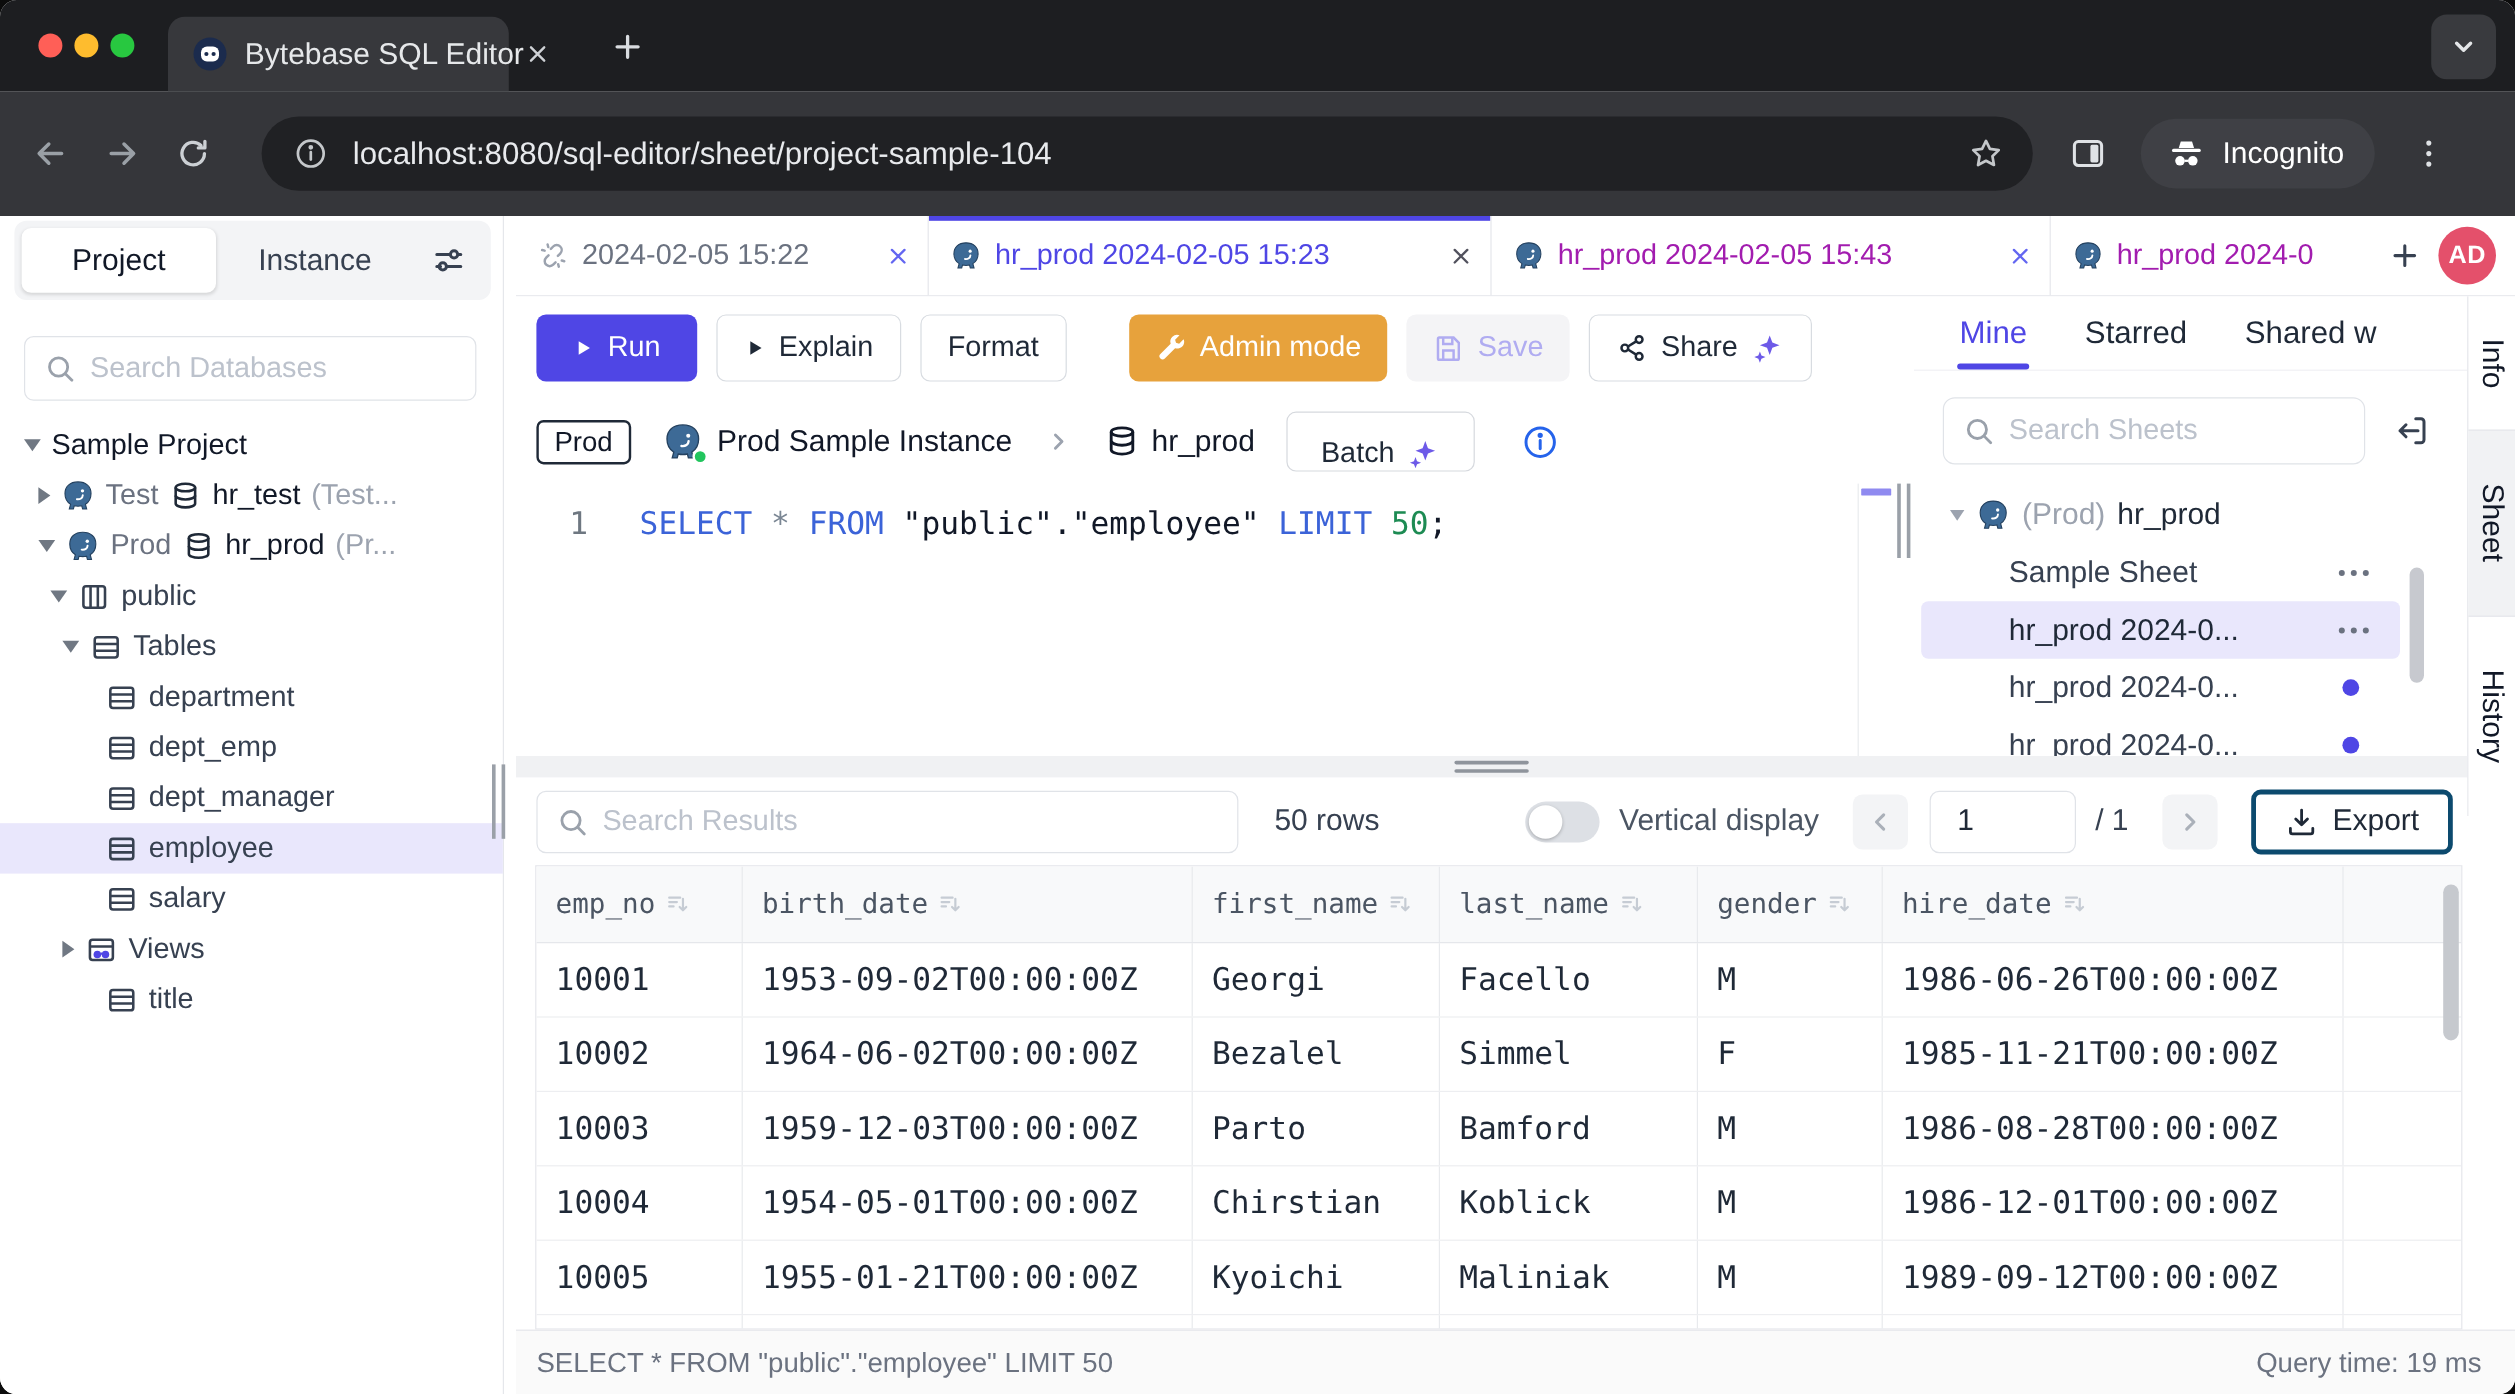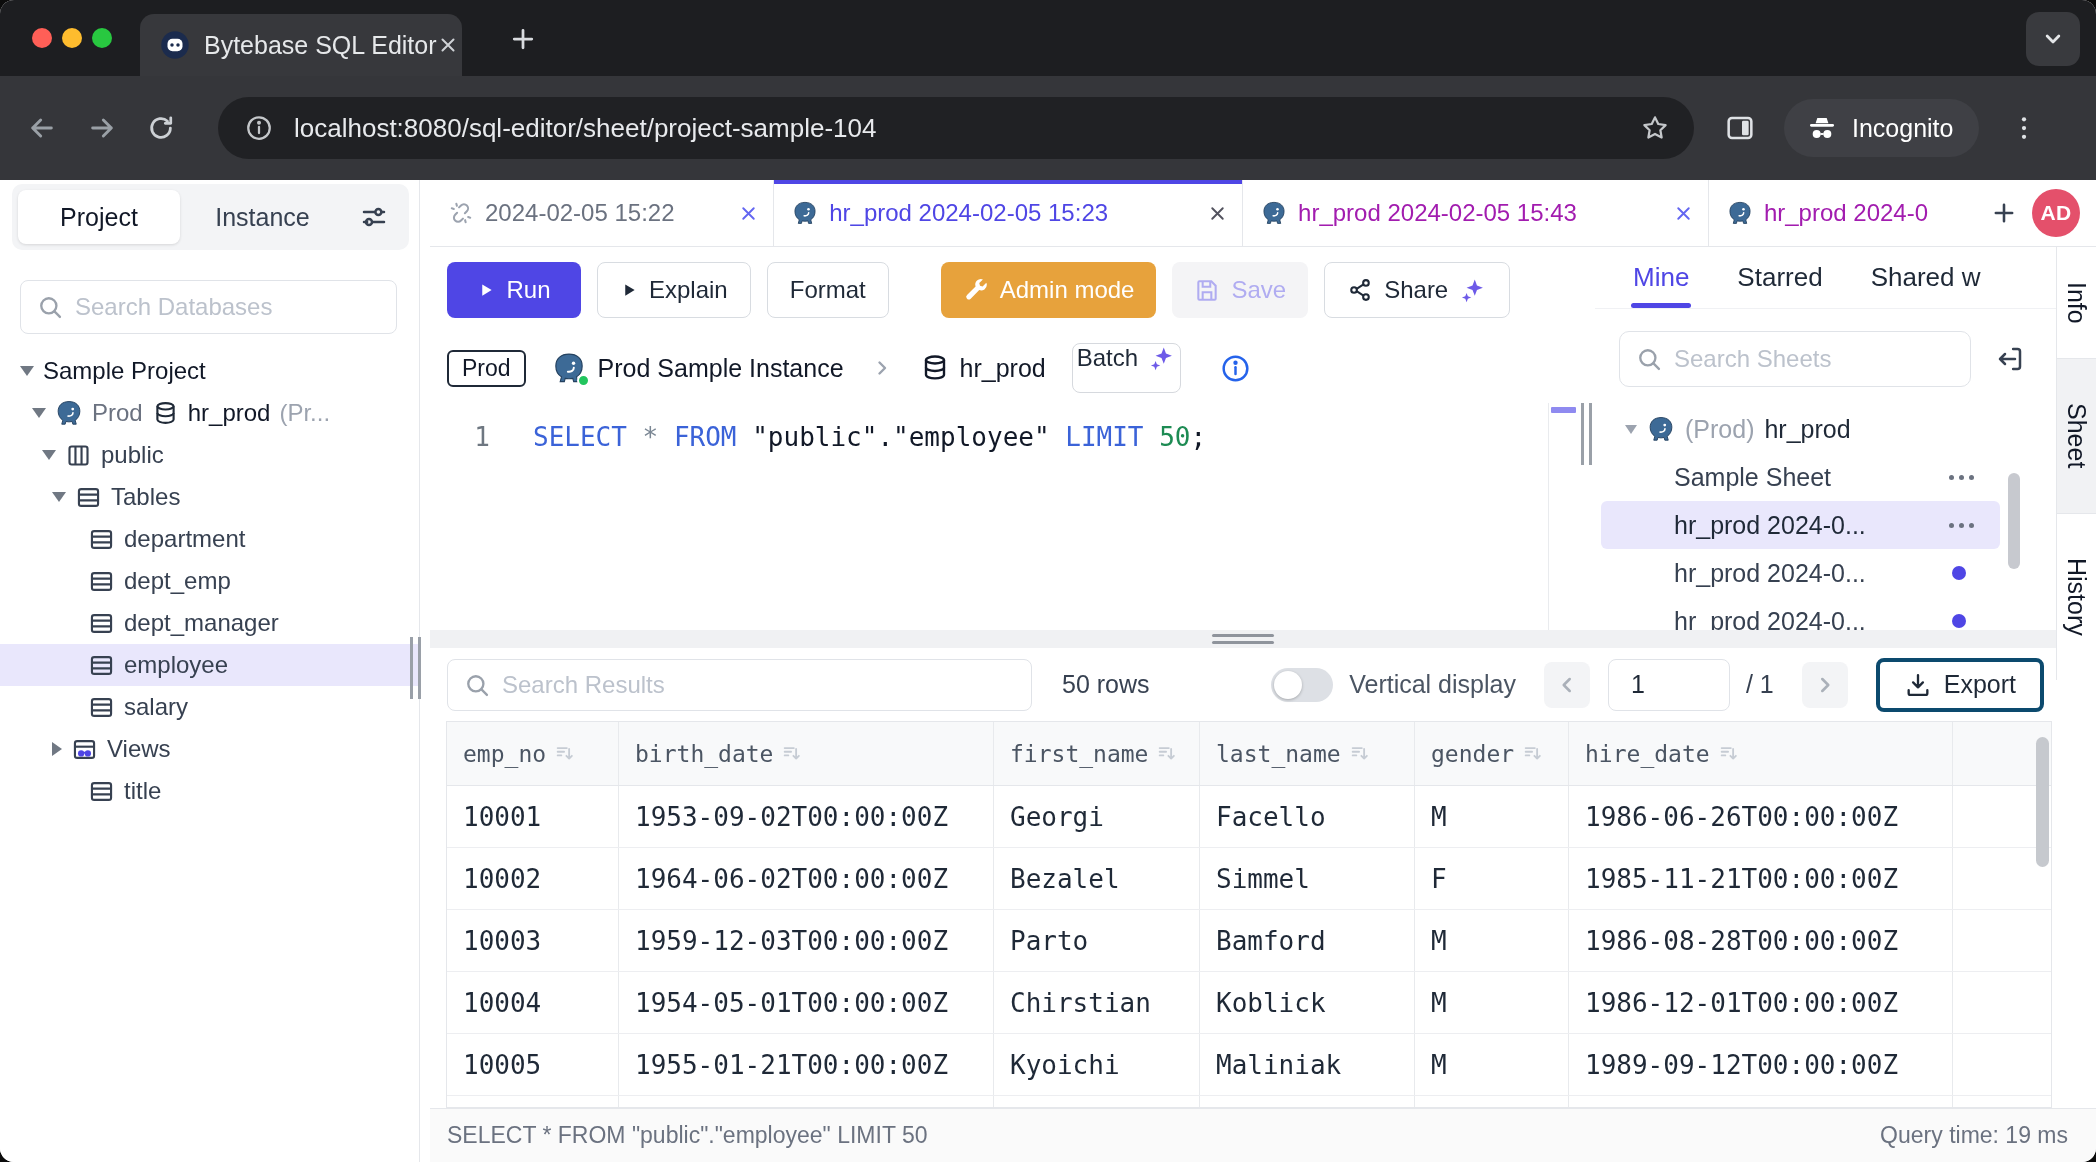--- a/index.html
+++ b/index.html
@@ -6,21 +6,21 @@
   body { margin:0; background:#0c0c0c; font-family:"Liberation Sans", sans-serif; }
   .screen { position:relative; width:2096px; height:1162px; background:#fff; border-radius:14px; overflow:hidden; }
   .abs { position:absolute; }
   svg.ic { flex:none; }
 
   
   .bk-tabstrip { position:absolute; left:0; top:0; width:2096px; height:76px; background:#1d1e21; }
   .traffic { position:absolute; left:32px; top:28px; display:flex; gap:10px; }
   .traffic span { width:20px; height:20px; border-radius:50%; }
   .tl-close { background:#ff5f57; } .tl-min { background:#febc2e; } .tl-max { background:#28c840; }
-  .bk-tab { position:absolute; left:140px; top:14px; width:322px; height:62px; background:#37383c; border-radius:14px 14px 0 0; display:flex; align-items:center; padding:0 16px 0 20px; }
+  .bk-tab { position:absolute; left:140px; top:14px; width:284px; height:62px; background:#37383c; border-radius:14px 14px 0 0; display:flex; align-items:center; padding:0 16px 0 20px; }
   .bk-tab-title { margin-left:14px; font-size:25px; color:#e6e8ea; white-space:nowrap; flex:1; }
   .bk-newtab { position:absolute; left:506px; top:22px; width:34px; height:34px; display:flex; align-items:center; justify-content:center; color:#d9dce0; }
   .win-chev { position:absolute; left:2026px; top:12px; width:54px; height:54px; border-radius:13px; background:#393a3e; display:flex; align-items:center; justify-content:center; color:#e4e6e8; }
   .bk-urlbar { position:absolute; left:0; top:76px; width:2096px; height:104px; background:#35363a; display:flex; align-items:center; padding:0 26px 0 26px; }
   .nav-ic { color:#9aa0a6; margin-right:28px; }
   .nav-ic.reload { color:#ccd0d4; }
   .url-pill { width:1476px; height:62px; border-radius:31px; background:#202124; display:flex; align-items:center; padding:0 24px 0 26px; margin-left:14px; }
   .url-text { margin-left:20px; font-size:26px; color:#e8eaed; white-space:nowrap; flex:1; overflow:hidden; }
   .panel-ic { color:#dfe2e5; margin-left:30px; }
   .incog { height:58px; border-radius:29px; background:#3f4045; display:flex; align-items:center; gap:14px; padding:0 26px 0 22px; margin-left:28px; color:#fff; font-size:25px; }
@@ -67,21 +67,21 @@
   .btn-run { background:#4f46e5; border:none; color:#fff; width:134px; justify-content:center; font-weight:500; }
   .btn-admin { background:#e7a23c; border:none; color:#fff; margin-left:36px; }
   .btn-save { background:#f4f4f6; border:none; color:#b0acf1; }
 
   
   .crumb { position:absolute; left:430px; top:333px; width:1165px; height:70px; display:flex; align-items:center; padding-left:17px; gap:26px; }
   .env-chip { border:2px solid #1f2937; border-radius:6px; padding:3px 13px; font-size:23px; color:#111827; }
   .pgwrap { position:relative; width:36px; height:34px; }
   .greendot { position:absolute; right:-2px; bottom:-2px; width:13px; height:13px; border-radius:50%; background:#22c55e; border:2px solid #fff; }
   .crumb-name { font-size:25px; color:#111827; }
-  .btn-batch { height:50px; border:1px solid #d6d9de; border-radius:8px; display:flex; align-items:flex-start; gap:10px; padding:0 4px; font-size:24px; color:#1f2937; background:#fff; }
+  .btn-batch { height:50px; border:1px solid #d6d9de; border-radius:8px; display:flex; align-items:flex-end; gap:10px; padding:0 28px; font-size:24px; color:#1f2937; background:#fff; }
   .grp { display:flex; align-items:center; gap:10px; }
 
   
   .editor { position:absolute; left:430px; top:403px; width:1118px; height:227px; background:#fff; }
   .code-line { display:flex; padding-top:16px; font-size:26px; line-height:36px; font-family:"DejaVu Sans Mono", monospace; }
   .ln { width:76px; padding-right:16px; text-align:right; color:#6e7781; }
   .code { margin-left:27px; white-space:pre; }
   .kw { color:#3b63d8; } .op { color:#7b8794; } .idt { color:#111827; } .num { color:#1d8b53; } .pun { color:#111827; }
   .minimap { position:absolute; left:1548px; top:403px; width:31px; height:227px; border-left:1px solid #e9ebee; }
   .mini-mark { margin:4px 0 0 2px; width:25px; height:6px; background:#8f8af0; border-radius:1px; }
@@ -358,20 +358,32 @@
           <use href="#i-search"></use>
         </svg>
       <input class="search-input" placeholder="Search Databases" style="">
     </div>
     <div class="tree">
       <div class="t-row lvl0">
         <span class="tri tri-d"></span>
         <span class="t-name">Sample Project</span>
       </div>
       <div class="t-row lvl1">
+        <span class="tri tri-r"></span>
+        <svg class="ic" width="28" height="28">
+            <use href="#i-pg"></use>
+          </svg>
+        <span class="t-env">Test</span>
+        <svg class="ic" width="27" height="27" style="color:#1f2937">
+            <use href="#i-db"></use>
+          </svg>
+        <span class="t-name">hr_test</span>
+        <span class="t-suffix">(Test...</span>
+      </div>
+      <div class="t-row lvl1">
         <span class="tri tri-d"></span>
         <svg class="ic" width="28" height="28">
             <use href="#i-pg"></use>
           </svg>
         <span class="t-env">Prod</span>
         <svg class="ic" width="27" height="27" style="color:#1f2937">
             <use href="#i-db"></use>
           </svg>
         <span class="t-name">hr_prod</span>
         <span class="t-suffix">(Pr...</span>

